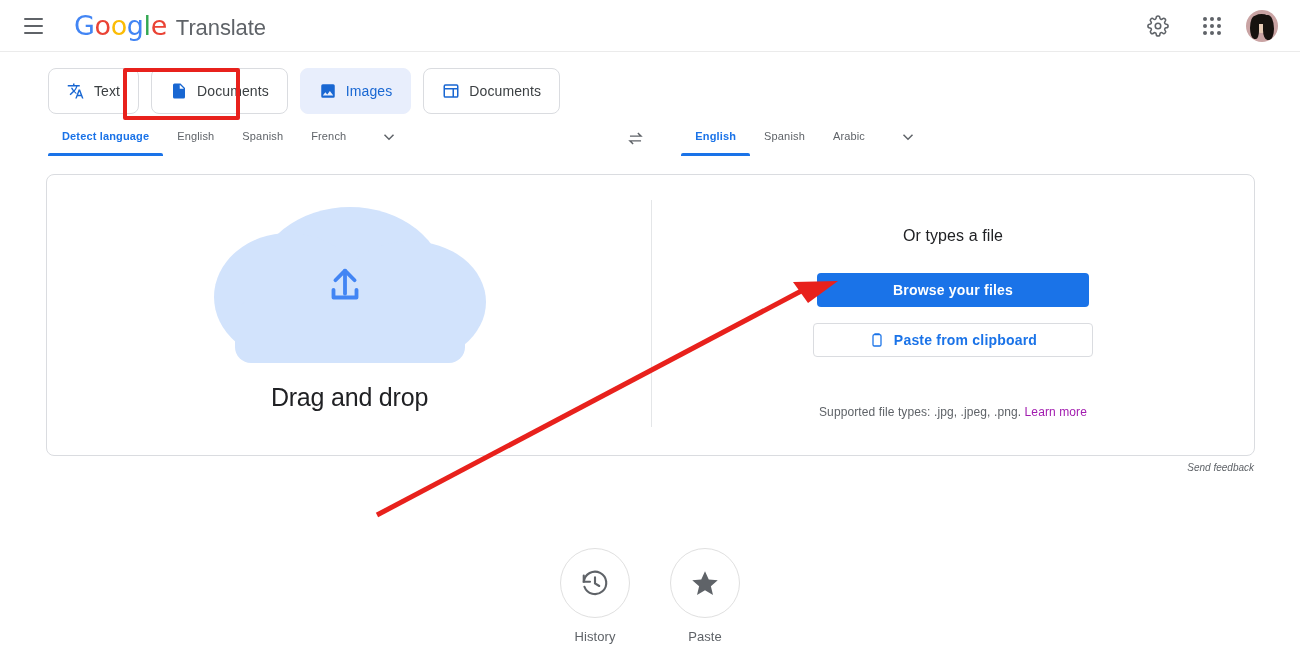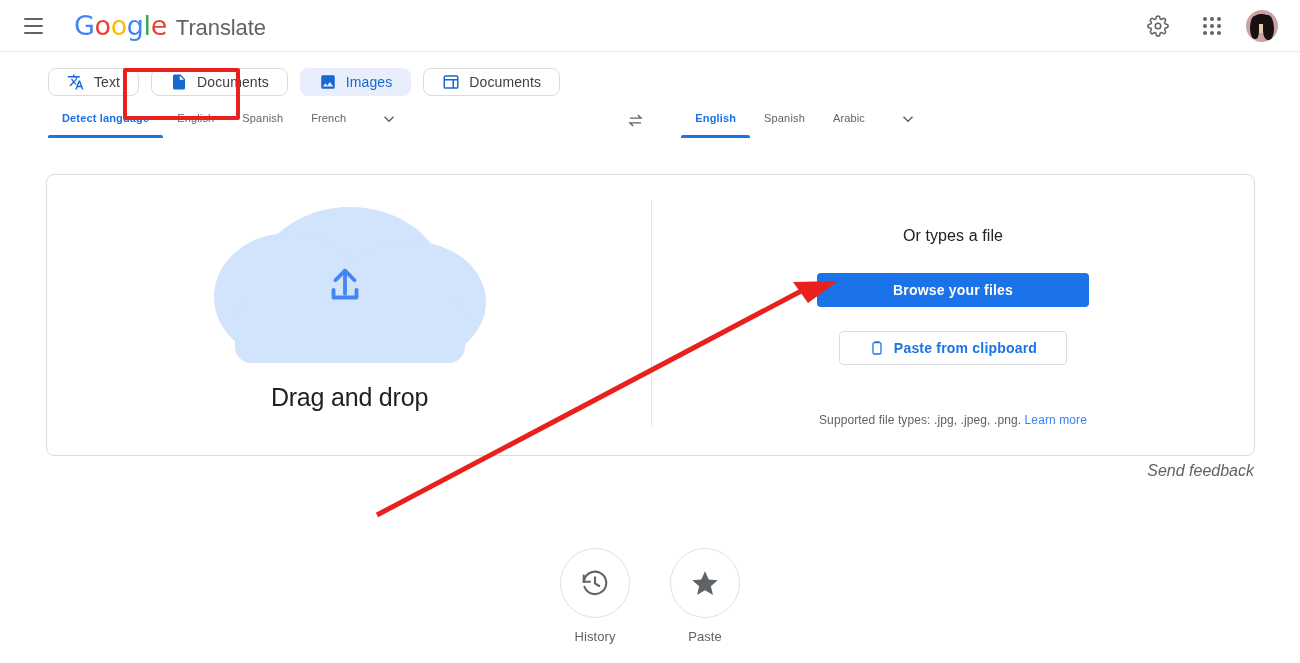--- a/index.html
+++ b/index.html
@@ -145,21 +145,21 @@
   
   .tabs {
     display: flex;
     gap: 12px;
     padding: 16px 0 0 48px;
   }
   .tab {
     display: flex;
     align-items: center;
     gap: 9px;
-    height: 28px;
+    height: 46px;
     padding: 0 18px;
     border: 1px solid #dadce0;
     border-radius: 8px;
     background: #fff;
     cursor: pointer;
     font-size: 14px;
     color: #3c4043;
     box-sizing: border-box;
   }
   .tab.active {
@@ -298,53 +298,53 @@
     border: none;
     border-radius: 4px;
     font-size: 14px;
     font-weight: bold;
     cursor: pointer;
     margin-top: 28px;
     font-family: "Liberation Sans", sans-serif;
     letter-spacing: 0.2px;
   }
   .paste-btn {
-    width: 228px;
+    width: 280px;
     height: 34px;
     background: #fff;
     color: #1a73e8;
     border: 1px solid #dadce0;
     border-radius: 4px;
     font-size: 14px;
     font-weight: bold;
     cursor: pointer;
-    margin-top: 24px;
+    margin-top: 16px;
     display: flex;
     align-items: center;
     justify-content: center;
     gap: 9px;
     font-family: "Liberation Sans", sans-serif;
     letter-spacing: 0.2px;
   }
   .filetypes {
     margin-top: 48px;
     font-size: 12px;
     color: #5f6368;
     letter-spacing: 0.1px;
   }
   .filetypes a {
-    color: #3b82f6;
+    color: #a21caf;
     text-decoration: none;
     cursor: pointer;
   }
   .send-feedback {
     position: absolute;
     right: 46px;
     top: 462px;
-    font-size: 16px;
+    font-size: 10px;
     font-style: italic;
     color: #5f6368;
     cursor: pointer;
   }
 
   
   .bottom-actions {
     position: absolute;
     left: 0;
     right: 0;

